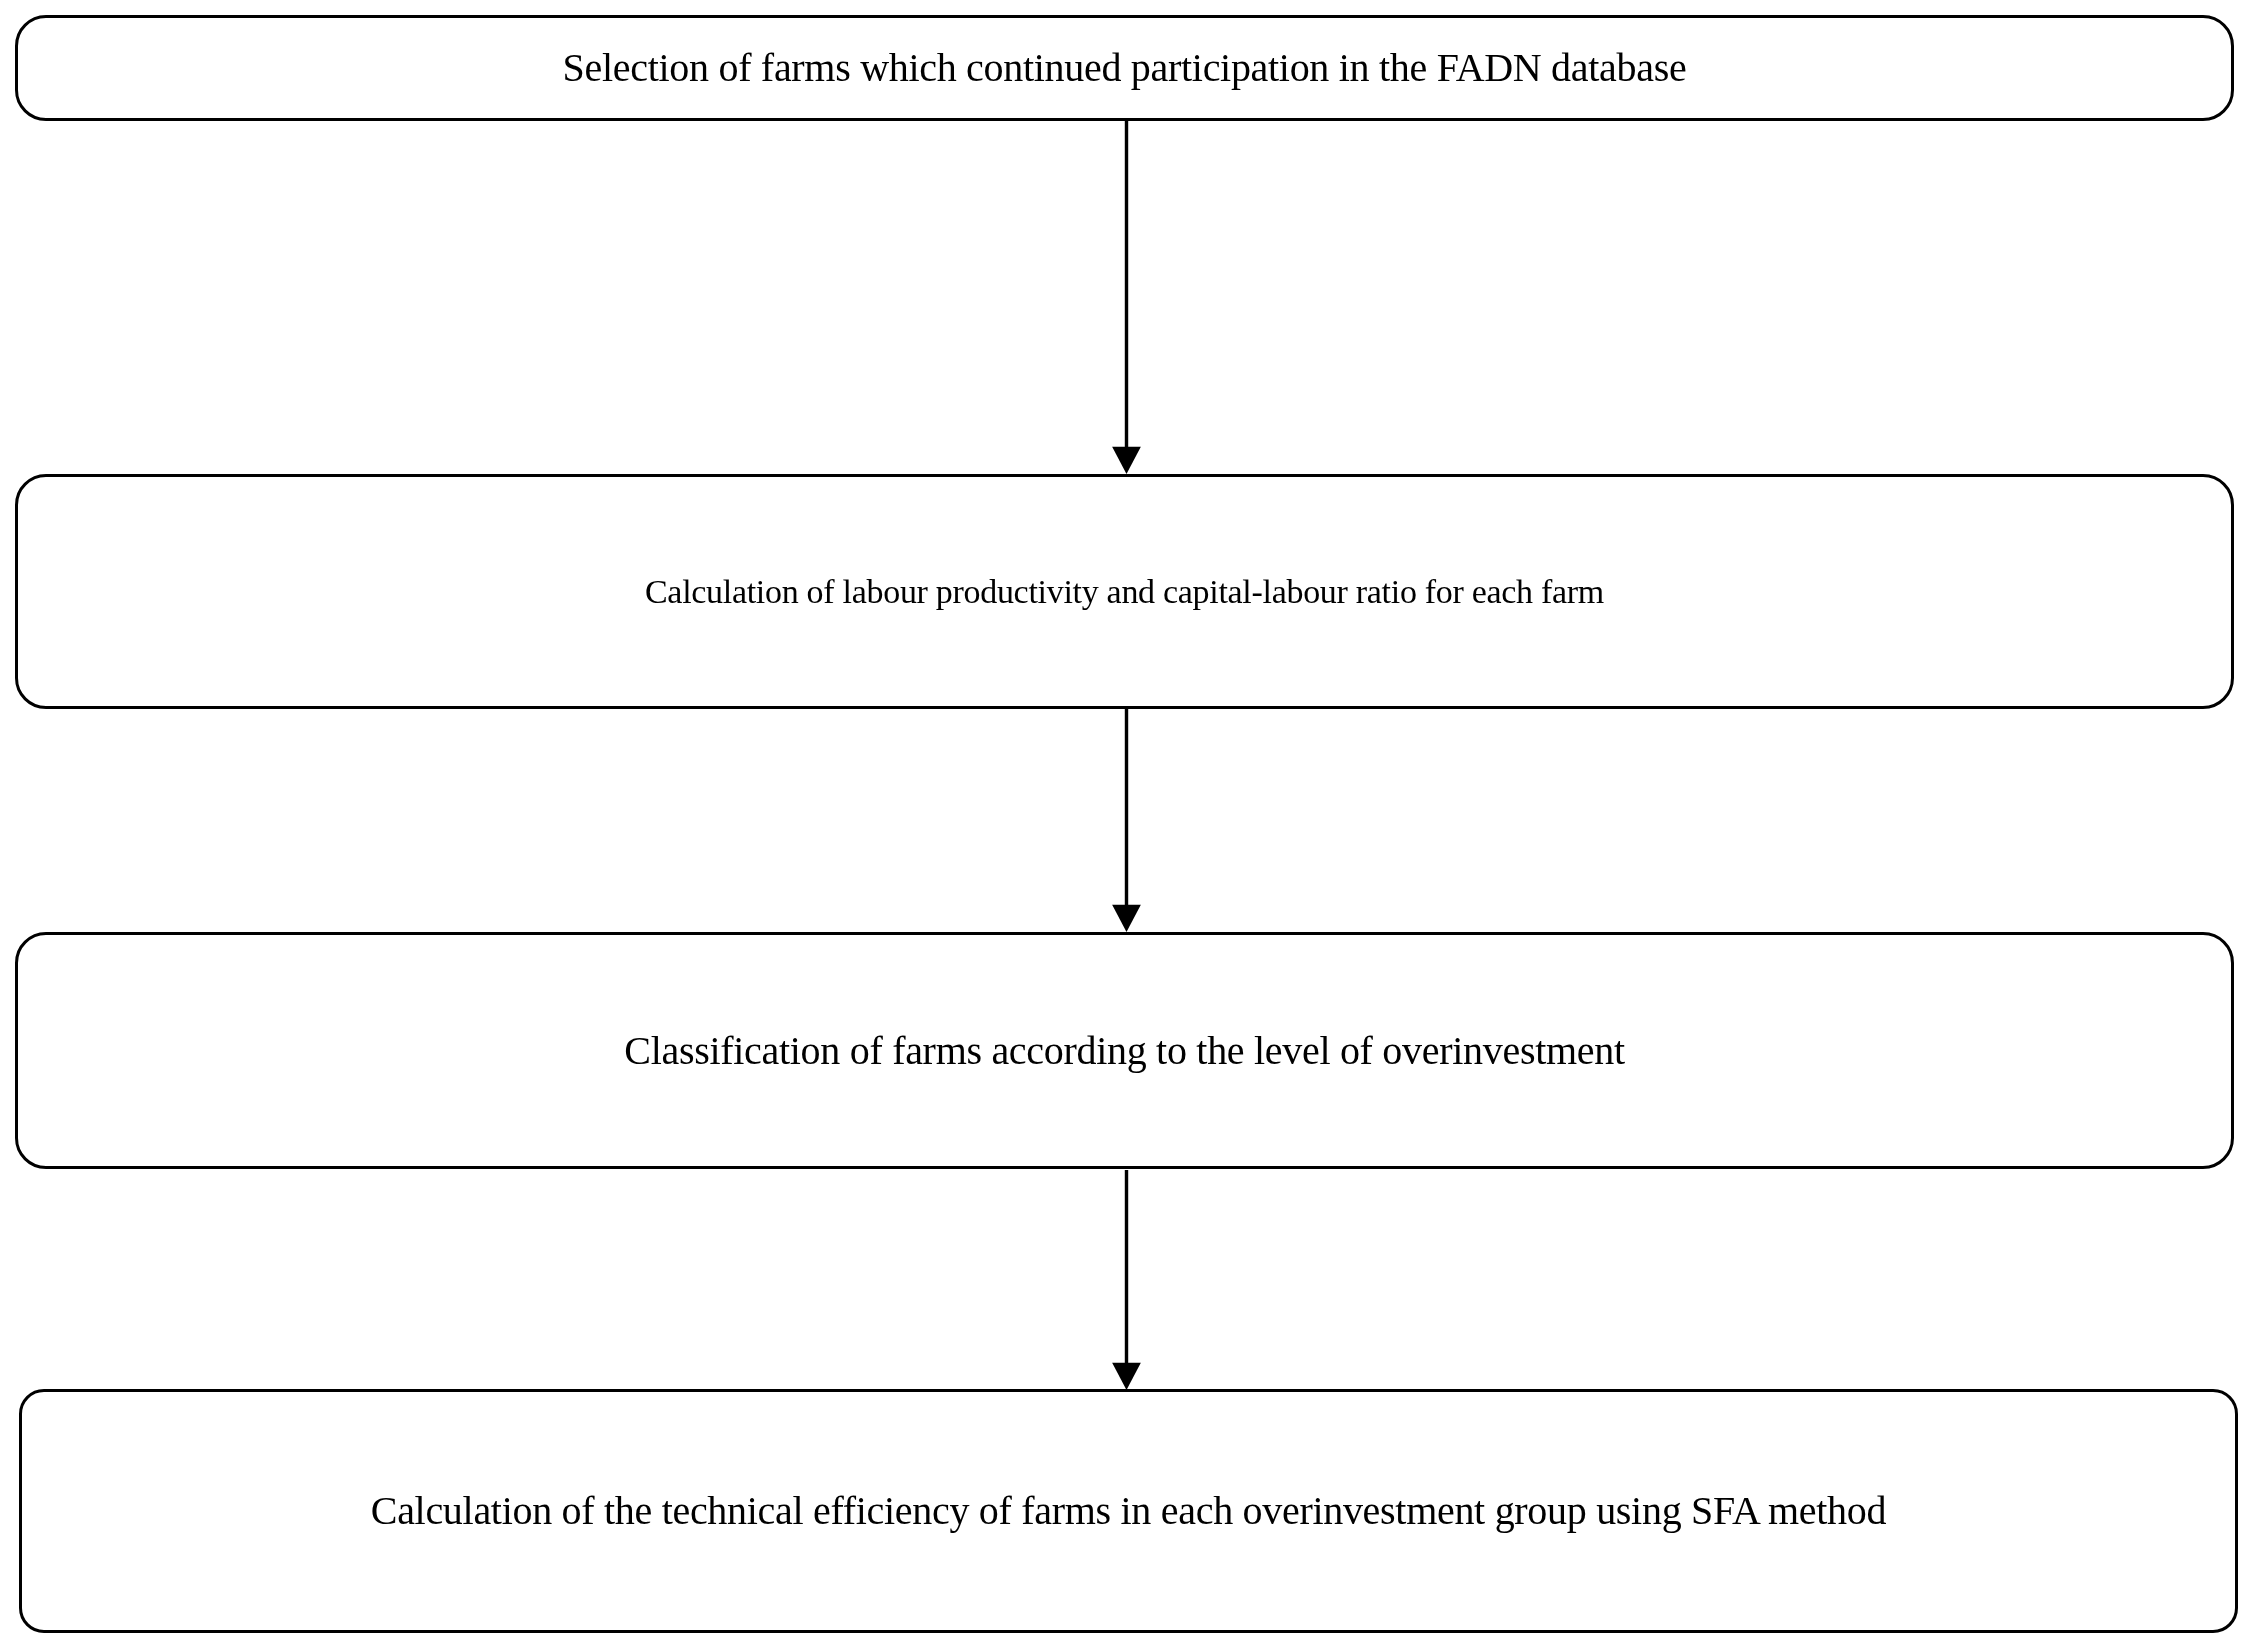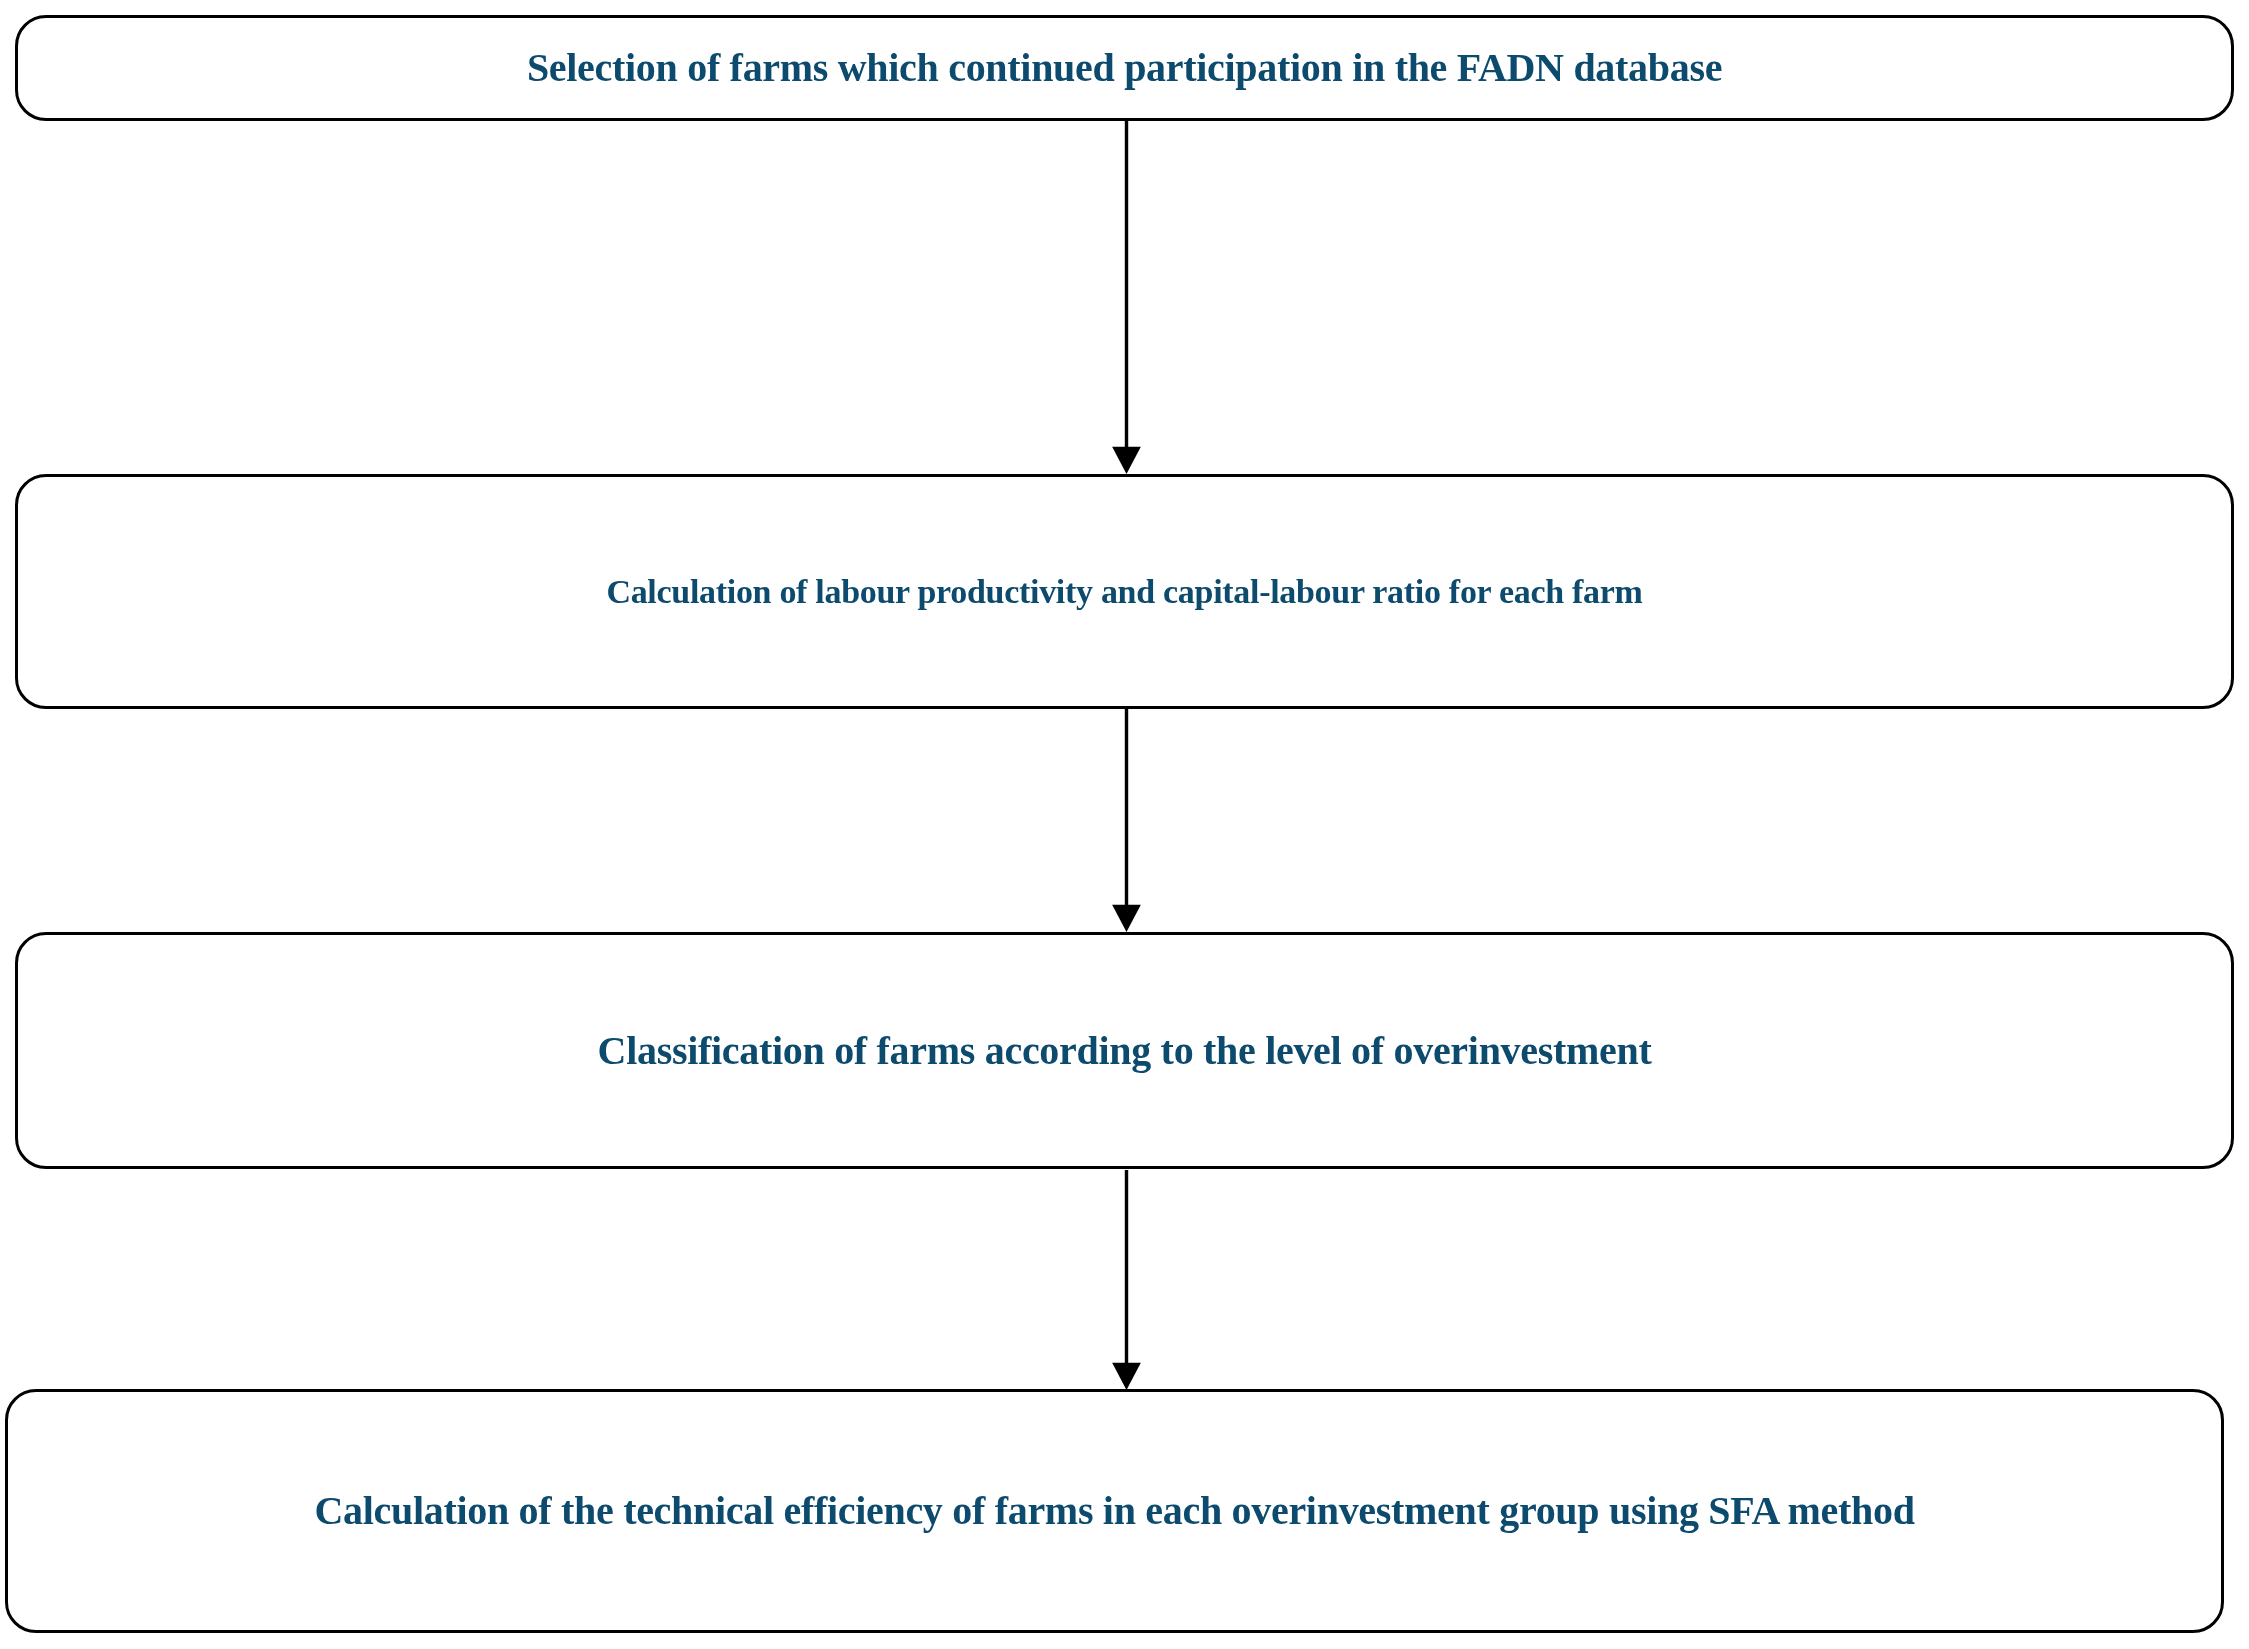--- a/index.html
+++ b/index.html
@@ -23,23 +23,23 @@
     background: #ffffff;
     border: 3.4px solid #000000;
     border-radius: 31px;
     display: flex;
     align-items: center;
     justify-content: center;
     text-align: center;
   }
   .node-label {
     display: block;
-    color: #0c4a6e;
+    color: #000000;
     font-family: "Liberation Serif", "DejaVu Serif", serif;
-    font-weight: 700;
+    font-weight: 400;
     letter-spacing: -0.3px;
     line-height: 1.15;
     white-space: nowrap;
   }
   .connector {
     position: absolute;
     width: 41px;
   }
   .connector svg {
     display: block;
@@ -79,18 +79,18 @@
     <span class="node-label" style="font-size: 40px; transform: none;">Classification of farms according to the level of overinvestment</span>
   </div>
 
   <div class="connector" style="left:1106px; top:1170px; height:220px;">
     <svg viewBox="0 0 60 322" preserveAspectRatio="none">
       <line x1="30" y1="0" x2="30" y2="286" stroke="#000000" stroke-width="5"></line>
       <polygon points="9,282 51,282 30,322" fill="#000000"></polygon>
     </svg>
   </div>
 
-  <div class="flow-node" id="box-4" style="left:5px; top:1389px; width:2219px; height:244px;">
+  <div class="flow-node" id="box-4" style="left:19px; top:1389px; width:2219px; height:244px;border-radius:25px;">
     <span class="node-label" style="font-size: 40px; transform: none;">Calculation of the technical efficiency of farms in each overinvestment group using SFA method</span>
   </div>
 
 </div>
 
 
 </body></html>

